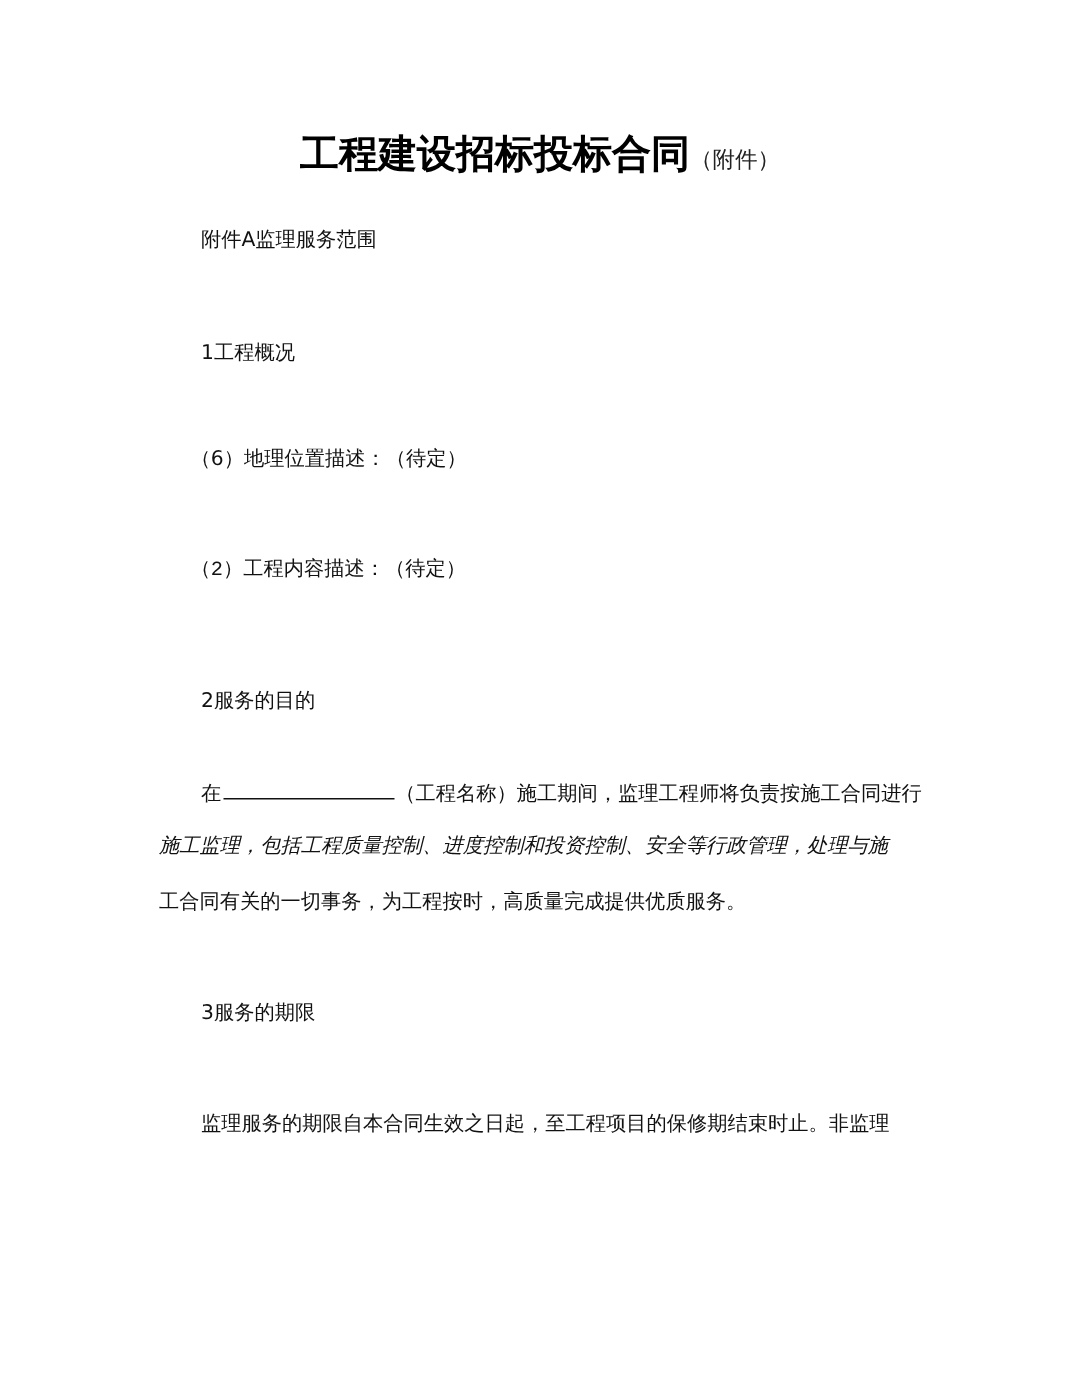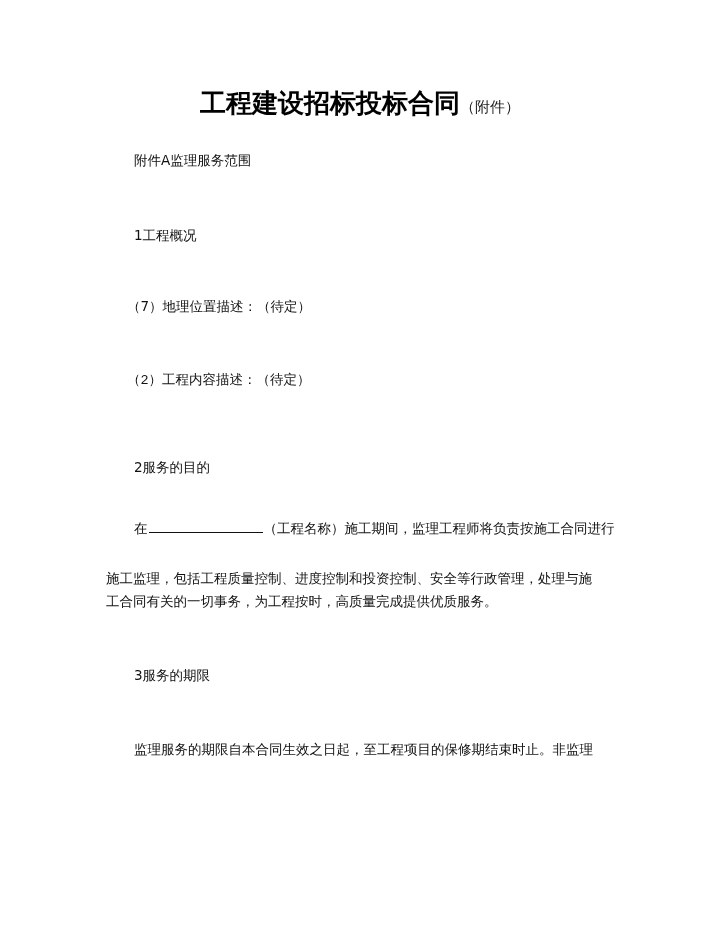--- a/index.html
+++ b/index.html
@@ -66,31 +66,31 @@
 <div class="page">
 
   <div class="title">
     <span class="title-main">工程建设招标投标合同</span><span class="title-sub">（附件）</span>
   </div>
 
   <div class="line indent" style="top:150px;">附件A监理服务范围</div>
 
   <div class="line indent" style="top:225px;text-align:center;">1工程概况</div>
 
-  <div class="line" style="left:127px; top:296px;">（7）地理位置描述：（待定）</div>
+  <div class="line" style="left:127px; top:296px;">（6）地理位置描述：（待定）</div>
 
   <div class="line" style="left:127px; top:371px;font-family:Liberation Mono, monospace;">（2）工程内容描述：（待定）</div>
 
   <div class="line indent" style="top:445px;margin-top:12px;">2服务的目的</div>
 
   <div class="line indent" style="top:518px;">
     <span>在</span><span class="blank"></span><span>（工程名称）施工期间，监理工程师将负责按施工合同进行</span>
   </div>
 
-  <div class="line cont" style="top:568px;">施工监理，包括工程质量控制、进度控制和投资控制、安全等行政管理，处理与施</div>
+  <div class="line cont" style="top:554px;font-style:italic;">施工监理，包括工程质量控制、进度控制和投资控制、安全等行政管理，处理与施</div>
 
   <div class="line cont" style="top:591px;">工合同有关的一切事务，为工程按时，高质量完成提供优质服务。</div>
 
   <div class="line indent" style="top:665px;">3服务的期限</div>
 
   <div class="line indent" style="top:739px;">监理服务的期限自本合同生效之日起，至工程项目的保修期结束时止。非监理</div>
 
 
 </div>
 

